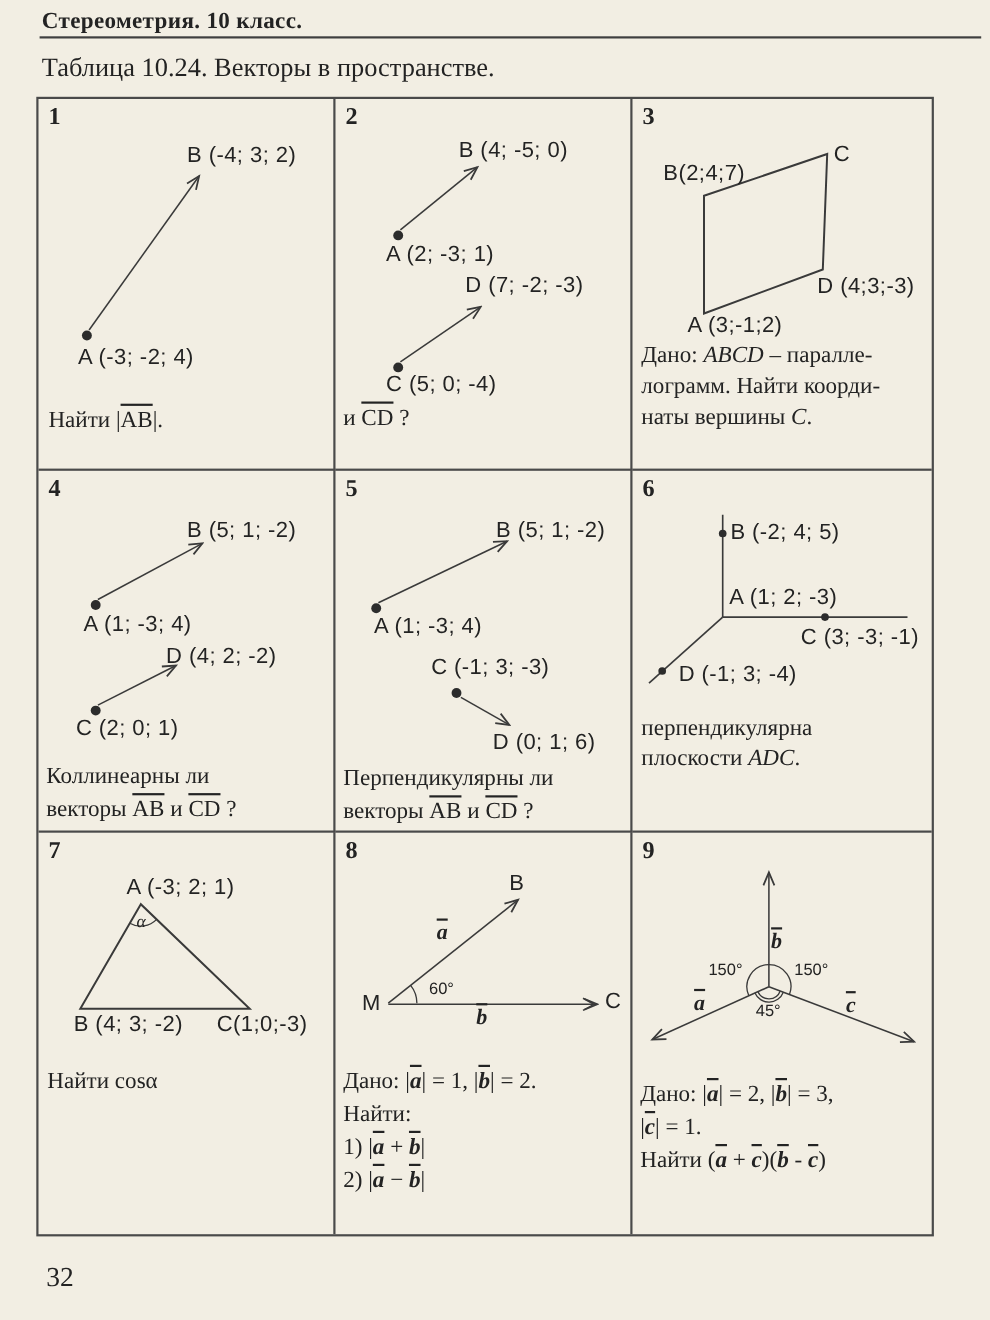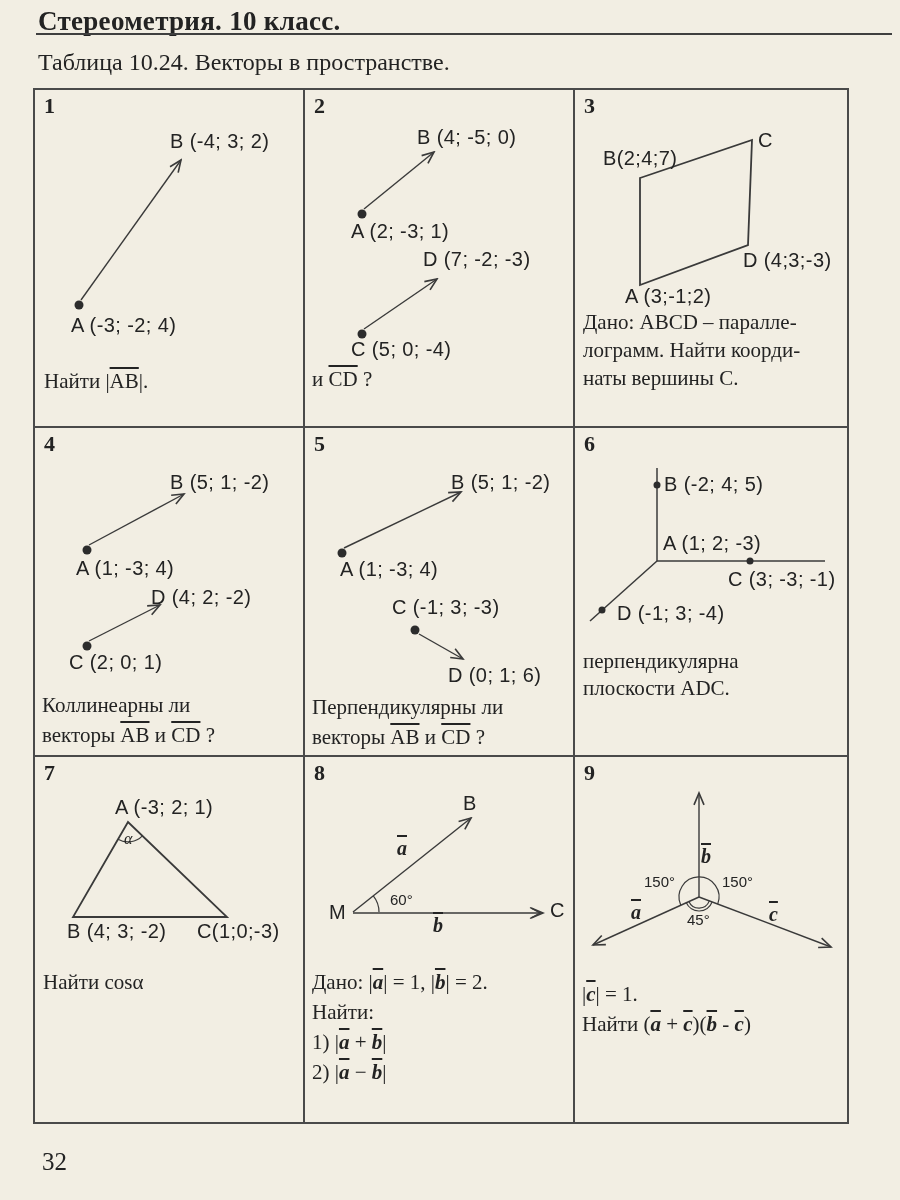--- a/index.html
+++ b/index.html
@@ -1,21 +1,21 @@
 <!DOCTYPE html>
 <html><head>
 <meta charset="utf-8">
 <style>
   html,body{margin:0;padding:0}
   body{
     width:900px;height:1200px;position:relative;overflow:hidden;
     background:#f2eee3;color:#232323;
     font-family:"Liberation Serif",serif;
   }
-  .hdr{position:absolute;left:38px;top:6px;font-size:27px;font-weight:bold;letter-spacing:.3px}
+  .hdr{position:absolute;left:38px;top:6px;font-size:21px;font-weight:bold;letter-spacing:.3px}
   .rule{position:absolute;left:36px;top:33px;width:856px;height:0;border-top:2.5px solid #3f3f3f}
   .ttl{position:absolute;left:38px;top:49px;font-size:24px;white-space:nowrap}
   .ttl .bold{font-weight:normal}
   .pageno{position:absolute;left:42px;top:1148px;font-size:25px}
 
   .tbl{
     position:absolute;left:33px;top:88px;
     display:grid;grid-template-columns:270px 270px 272px;grid-template-rows:338px 329px 365px;
     border:2px solid #4a4a4a;
   }
@@ -23,21 +23,21 @@
   .cell.lastcol{border-right:none}
   .cell.lastrow{border-bottom:none}
   .num{position:absolute;left:9px;top:3px;font-size:22px;font-weight:bold}
   svg.diag{position:absolute;left:0;top:0;width:100%;height:100%}
   .lbl{position:absolute;font-family:"Liberation Sans",sans-serif;font-size:20px;white-space:nowrap;letter-spacing:.4px}
   .ang{position:absolute;font-family:"Liberation Sans",sans-serif;font-size:15px;white-space:nowrap}
   .alpha{position:absolute;font-size:16px;font-style:italic}
   .vlbl{position:absolute;font-size:20px;font-style:italic;font-weight:bold;text-decoration:overline;white-space:nowrap}
   .task{position:absolute;font-size:21px;line-height:30px;white-space:nowrap}
   .task .ov{text-decoration:overline}
-  .task .it{}
+  .task .it{font-style:italic}
   .task .bi{font-style:italic;font-weight:bold;text-decoration:overline}
   line,polygon,path.stroke{stroke:#3a3a3a;fill:none}
 </style>
 </head>
 <body>
 
 <svg width="0" height="0" style="position:absolute">
   <defs>
     <marker id="arw" viewBox="0 0 12 10" refX="10.5" refY="5" markerWidth="15" markerHeight="13" orient="auto" markerUnits="userSpaceOnUse">
       <path d="M1,1 L10.5,5 L1,9" fill="none" stroke="#3a3a3a" stroke-width="1.3"></path>
@@ -200,20 +200,21 @@
       <path class="stroke" d="M134.3,143.9 A11,11 0 0 1 113.9,144.4" stroke-width="1.2"></path>
       <path class="stroke" d="M137.1,145 A14,14 0 0 1 111.2,145.6" stroke-width="1.2"></path>
     </svg>
     <span class="vlbl" style="left:126px;top:88px">b</span>
     <span class="vlbl" style="left:56px;top:144px">a</span>
     <span class="vlbl" style="left:194px;top:146px">c</span>
     <span class="ang" style="left:69px;top:116px">150°</span>
     <span class="ang" style="left:147px;top:116px">150°</span>
     <span class="ang" style="left:112px;top:154px">45°</span>
     <div class="task" style="left:7px;top:222px">
+      <div><span>Дано: |</span><span class="bi">a</span><span>| = 2, |</span><span class="bi">b</span><span>| = 3,</span></div>
       <div><span>|</span><span class="bi">c</span><span>| = 1.</span></div>
       <div><span>Найти (</span><span class="bi">a</span><span> + </span><span class="bi">c</span><span>)(</span><span class="bi">b</span><span> - </span><span class="bi">c</span><span>)</span></div>
     </div>
   </div>
 
 </div>
 
 <div class="pageno">32</div>
 
 </body></html>

